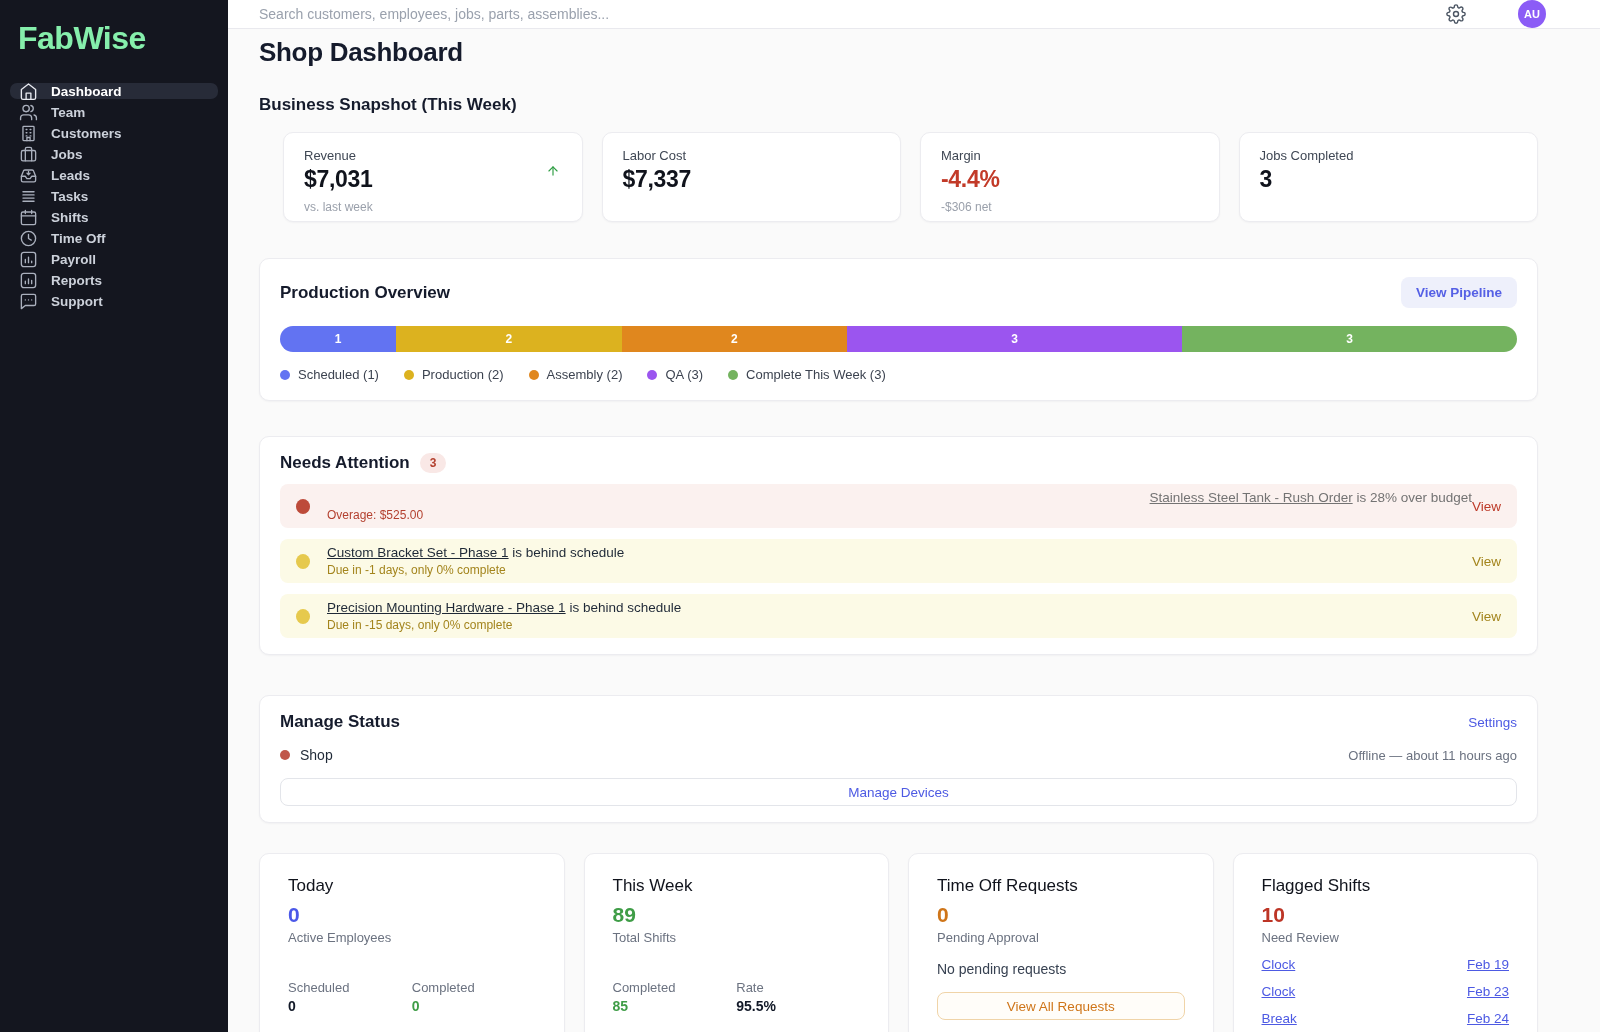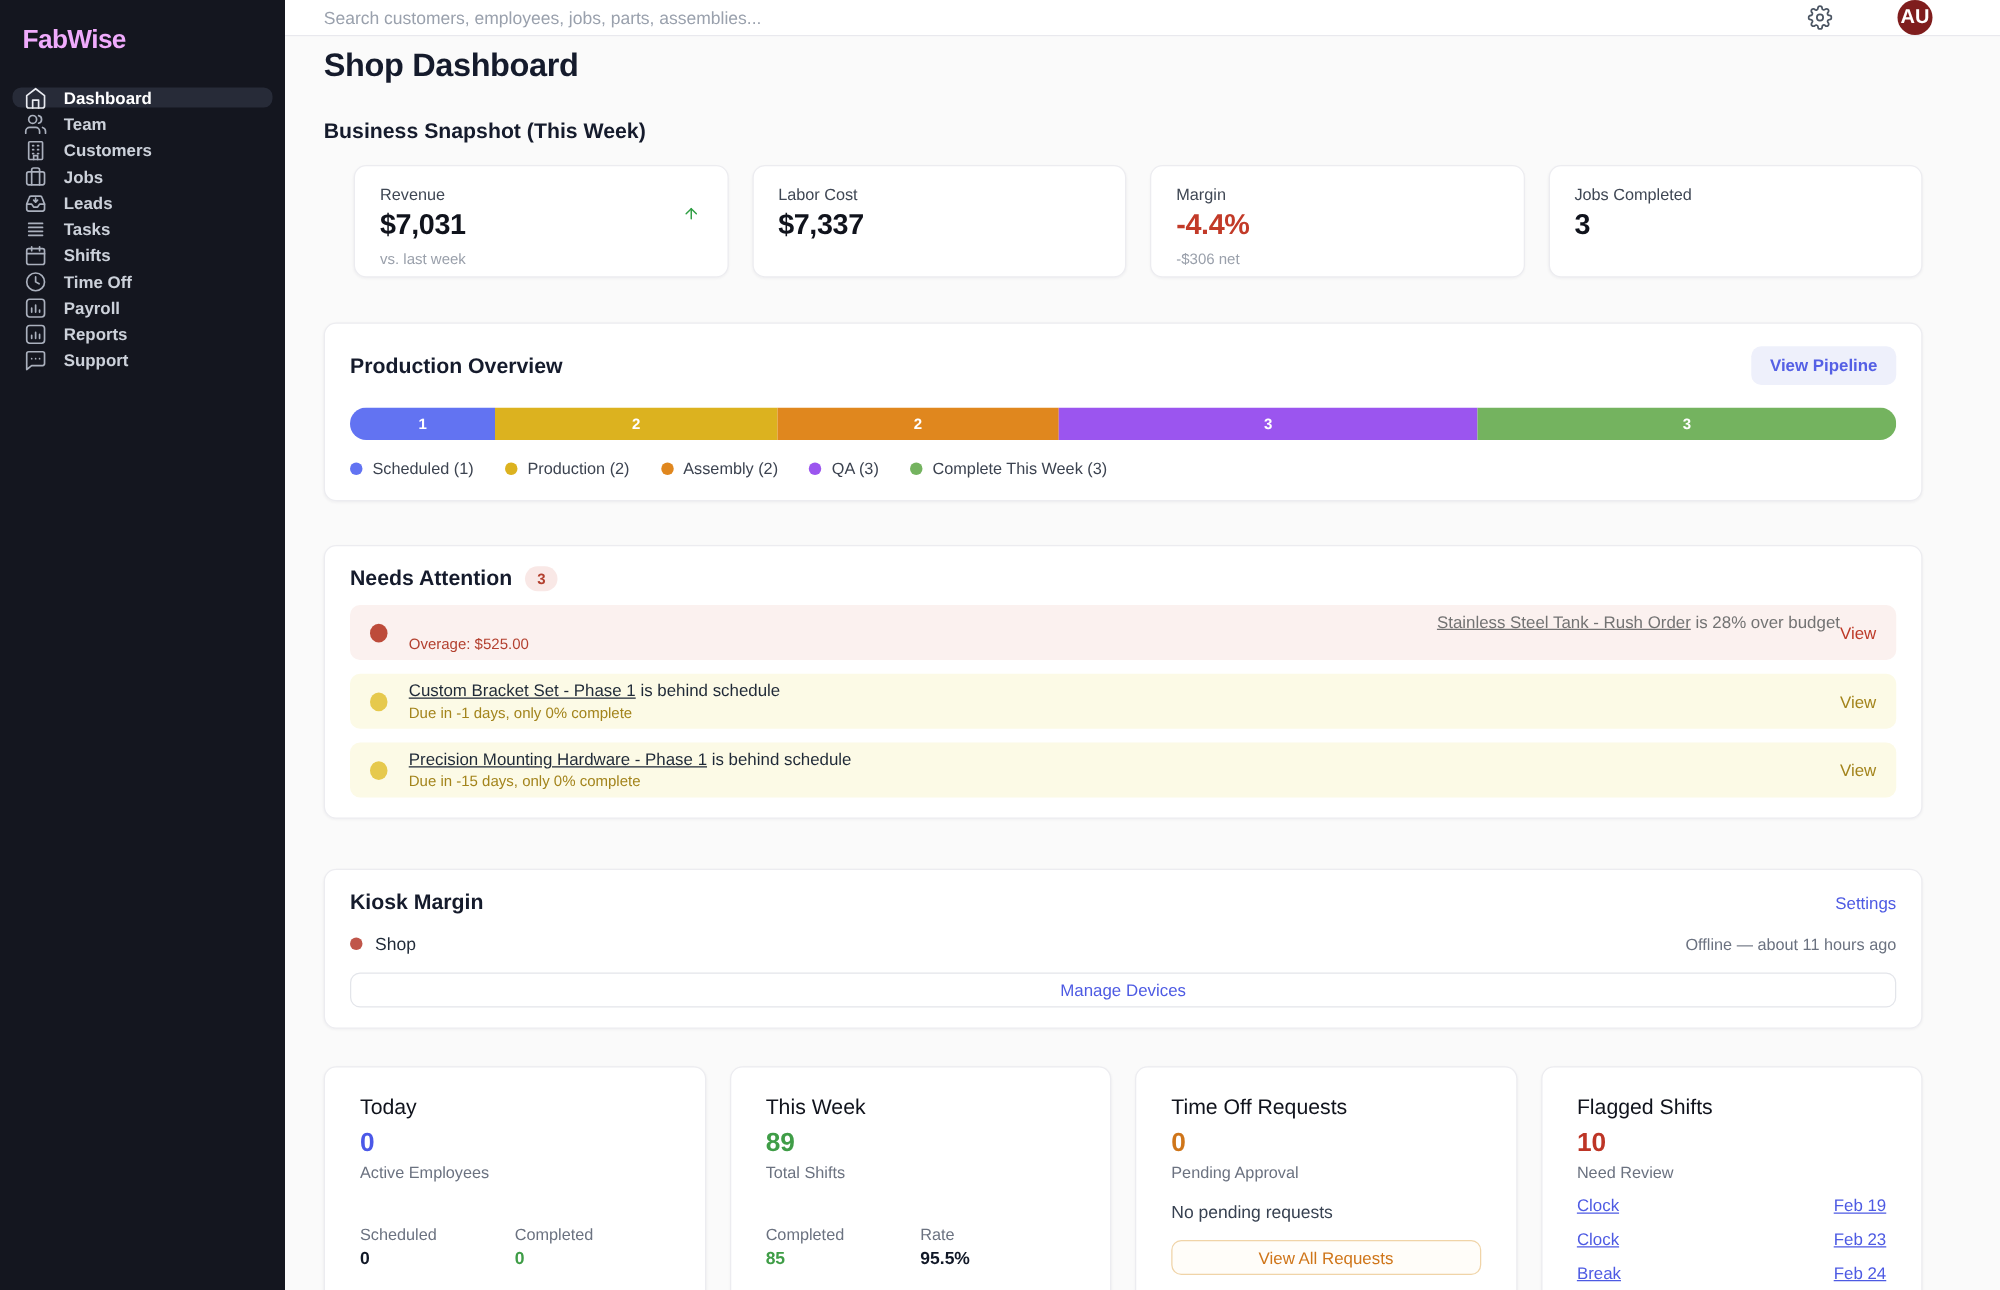--- a/index.html
+++ b/index.html
@@ -1,39 +1,39 @@
 <!DOCTYPE html>
 <html><head>
 <meta charset="utf-8">
 <style>
   * { margin:0; padding:0; box-sizing:border-box; }
   html,body { width:1600px; height:1032px; overflow:hidden; }
   body { font-family:"Liberation Sans","DejaVu Sans",sans-serif; background:#fafafa; color:#10131c; display:flex; }
 
   
   .sidebar { width:228px; min-width:228px; height:100%; background:#14161f; padding:20px 10px; }
-  .logo { color:#f0abfc; font-size:21px; font-weight:bold; letter-spacing:-0.5px; padding:0 8px; margin-bottom:26px; }
+  .logo { color:#86efac; font-size:32px; font-weight:bold; letter-spacing:-0.5px; padding:0 8px; margin-bottom:26px; }
   .nav { list-style:none; display:flex; flex-direction:column; gap:5px; }
   .nav-item { display:flex; align-items:center; gap:13px; height:16px; padding:0 9px; border-radius:7px;
               color:#ccd1da; font-size:13.5px; font-weight:600; cursor:pointer; }
   .nav-item.active { background:#272b38; color:#ffffff; }
   .nav-item svg { width:19px; height:19px; stroke:#aab0bd; stroke-width:1.7; fill:none;
                   stroke-linecap:round; stroke-linejoin:round; }
   .nav-item.active svg { stroke:#e8eaf0; }
 
   
   .main { flex:1; display:flex; flex-direction:column; background:#fafafa; }
   .topbar { height:54px; background:#ffffff; border-bottom:1px solid #e9e9ee; display:flex; align-items:center;
             padding:0 54px 0 31px; gap:16px; }
   .search { flex:1; border:none; outline:none; font-size:14px; color:#374151; background:transparent;
             font-family:"Liberation Sans","DejaVu Sans",sans-serif; }
   .search::placeholder { color:#9aa1ad; }
   .gear-btn { width:20px; height:20px; cursor:pointer; }
   .gear-btn svg { width:20px; height:20px; stroke:#4b5563; stroke-width:1.7; fill:none; stroke-linecap:round; stroke-linejoin:round; }
-  .avatar { width:28px; height:28px; border-radius:50%; background:#7f1d1d; color:#ffffff; font-size:16px;
+  .avatar { width:28px; height:28px; border-radius:50%; background:#8b5cf6; color:#ffffff; font-size:11px;
             font-weight:bold; display:flex; align-items:center; justify-content:center; cursor:pointer;margin-left:36px; }
 
   .content { padding:8px 62px 0 31px; }
   h1.page-title { font-size:26px; font-weight:bold; color:#151b2c; letter-spacing:-0.3px; }
   h2.section-heading { font-size:17px; font-weight:bold; color:#151b2c; margin-top:27px; }
 
   
   .grid-4 { display:grid; grid-template-columns:repeat(4,1fr); gap:19px; }
   .snapshot-row { margin-top:17px;padding-left:24px; }
   .card { background:#ffffff; border:1px solid #ececf0; border-radius:10px; box-shadow:0 1px 2px rgba(16,24,40,.04); }
@@ -305,21 +305,21 @@
         <div class="alert-body">
           <div class="alert-line1"><span class="alert-link">Precision Mounting Hardware - Phase 1</span><span> is behind schedule</span></div>
           <div class="alert-sub">Due in -15 days, only 0% complete</div>
         </div>
         <span class="alert-view">View</span>
       </div>
     </div>
 
     <div class="card kiosk-card">
       <div class="panel-head">
-        <div class="panel-title">Kiosk Margin</div>
+        <div class="panel-title">Manage Status</div>
         <span class="link">Settings</span>
       </div>
       <div class="kiosk-row">
         <span class="kiosk-dot"></span>
         <span class="kiosk-name">Shop</span>
         <span class="kiosk-status">Offline — about 11 hours ago</span>
       </div>
       <button class="manage-btn">Manage Devices</button>
     </div>
 

